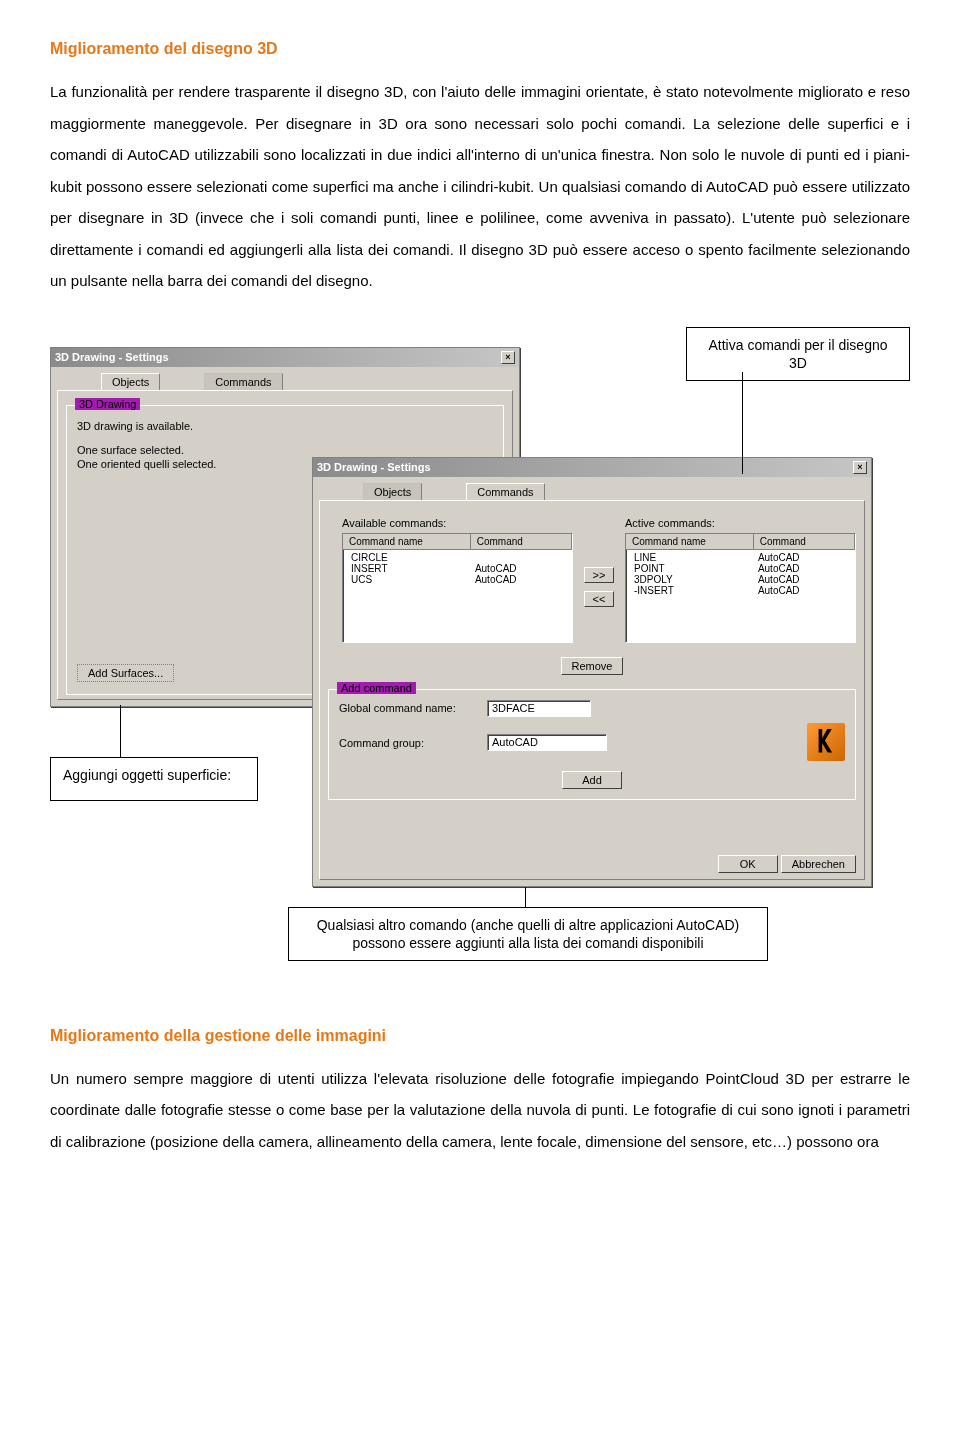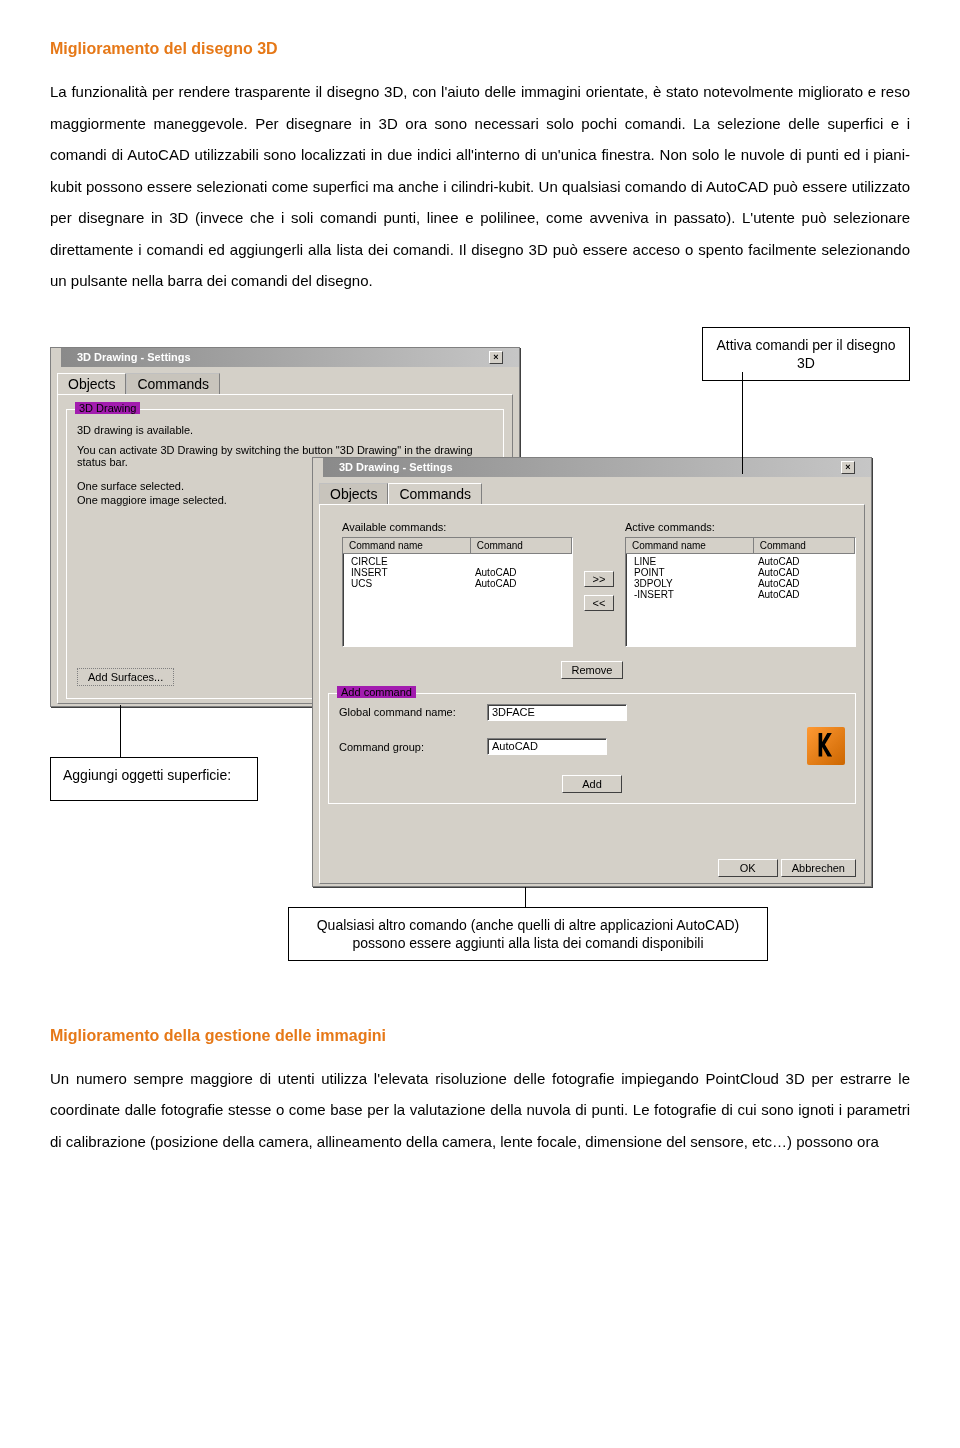--- a/index.html
+++ b/index.html
@@ -36,26 +36,25 @@
     border: 1px solid #808080;
     box-shadow: 1px 1px 0 #404040;
     font-family: Tahoma, Arial, sans-serif;
     font-size: 11px;
     color: #000;
   }
   .titlebar {
     background: linear-gradient(to right, #8a8a8a, #c6c6c6);
     color: #fff;
     font-weight: bold;
-    padding: 3px 16px;
+    padding: 3px 4px;
     display: flex;
     justify-content: space-between;
     align-items: center;
     font-size: 11px;
-    margin-left: 10px;
   }
   .titlebar .close {
     width: 14px;
     height: 13px;
     background: #d4d0c8;
     border: 1px solid #fff;
     border-right-color: #404040;
     border-bottom-color: #404040;
     color: #000;
     font-size: 9px;
@@ -67,22 +66,23 @@
     display: flex;
     padding: 6px 6px 0 6px;
     gap: 0;
   }
   .tab {
     background: #d4d0c8;
     border: 1px solid #fff;
     border-right-color: #808080;
     border-bottom: none;
     padding: 2px 10px;
-    font-size: 14px;
+    font-size: 11px;
     position: relative;
+    margin-left: 44px;
   }
   .tab.inactive { background:#c8c4bc; border-top-color:#c0c0c0; border-left-color:#c0c0c0; }
   .tabbody {
     margin: 0 6px 6px 6px;
     border: 1px solid #fff;
     border-right-color:#808080;
     border-bottom-color:#808080;
     padding: 8px;
     background:#d4d0c8;
   }
@@ -182,23 +182,22 @@
       <span class="close">×</span>
     </div>
     <div class="tabrow">
       <div class="tab">Objects</div>
       <div class="tab inactive">Commands</div>
     </div>
     <div class="tabbody" style="height:310px;">
       <div class="group" style="height:290px;">
         <span class="group-label">3D Drawing</span>
         <p>3D drawing is available.</p>
-        <p style="margin-top:8px;">You can activate 3D Drawing by switching the button "3D Drawing" in the drawing status bar.</p>
         <p style="margin-top:12px;">One surface selected.</p>
-        <p>One maggiore image selected.</p>
+        <p>One oriented quelli selected.</p>
         <div style="position:absolute; left:10px; bottom:12px;">
           <span class="btn dotted">Add Surfaces...</span>
         </div>
       </div>
     </div>
   </div>
 
   <div class="win" style="left:262px; top:130px; width:560px; height:430px;">
     <div class="titlebar">
       <span>3D Drawing - Settings</span>
@@ -271,41 +270,41 @@
       </div>
 
       <div style="text-align:center; margin-top:14px;">
         <span class="btn">Remove</span>
       </div>
 
       <div class="group" style="margin-top:14px; padding:10px;">
         <span class="group-label">Add command</span>
         <div style="display:flex; align-items:center; gap:8px; margin-bottom:6px;">
           <span style="width:140px;">Global command name:</span>
-          <span class="txtfield" style="width:140px;">3DFACE</span>
+          <span class="txtfield" style="width:104px;">3DFACE</span>
         </div>
         <div style="display:flex; align-items:center; gap:8px;">
           <span style="width:140px;">Command group:</span>
           <span class="txtfield" style="width:120px;">AutoCAD</span>
           <span style="margin-left:auto;"><span class="logo-k"></span></span>
         </div>
         <div style="text-align:center; margin-top:8px;">
           <span class="btn">Add</span>
         </div>
       </div>
 
       <div style="position:absolute; right:8px; bottom:6px;">
         <span class="btn">OK</span>
         <span class="btn">Abbrechen</span>
       </div>
 
     </div>
   </div>
 
-  <div class="callout" style="right:0; top:0; width:208px;">
+  <div class="callout" style="right:0; top:0; width:224px;">
     <span>Attiva comandi per il disegno 3D</span>
   </div>
   <div class="pointer-line" style="left:692px; top:45px; width:1px; height:102px;"></div>
 
   <div class="callout" style="left:0; top:430px; width:208px; text-align:left;">
     <div style="margin-bottom:8px;">Aggiungi oggetti superficie:</div>
   </div>
   <div class="pointer-line" style="left:70px; top:378px; width:1px; height:52px;"></div>
 
   <div class="callout" style="left:238px; top:580px; width:480px;">

